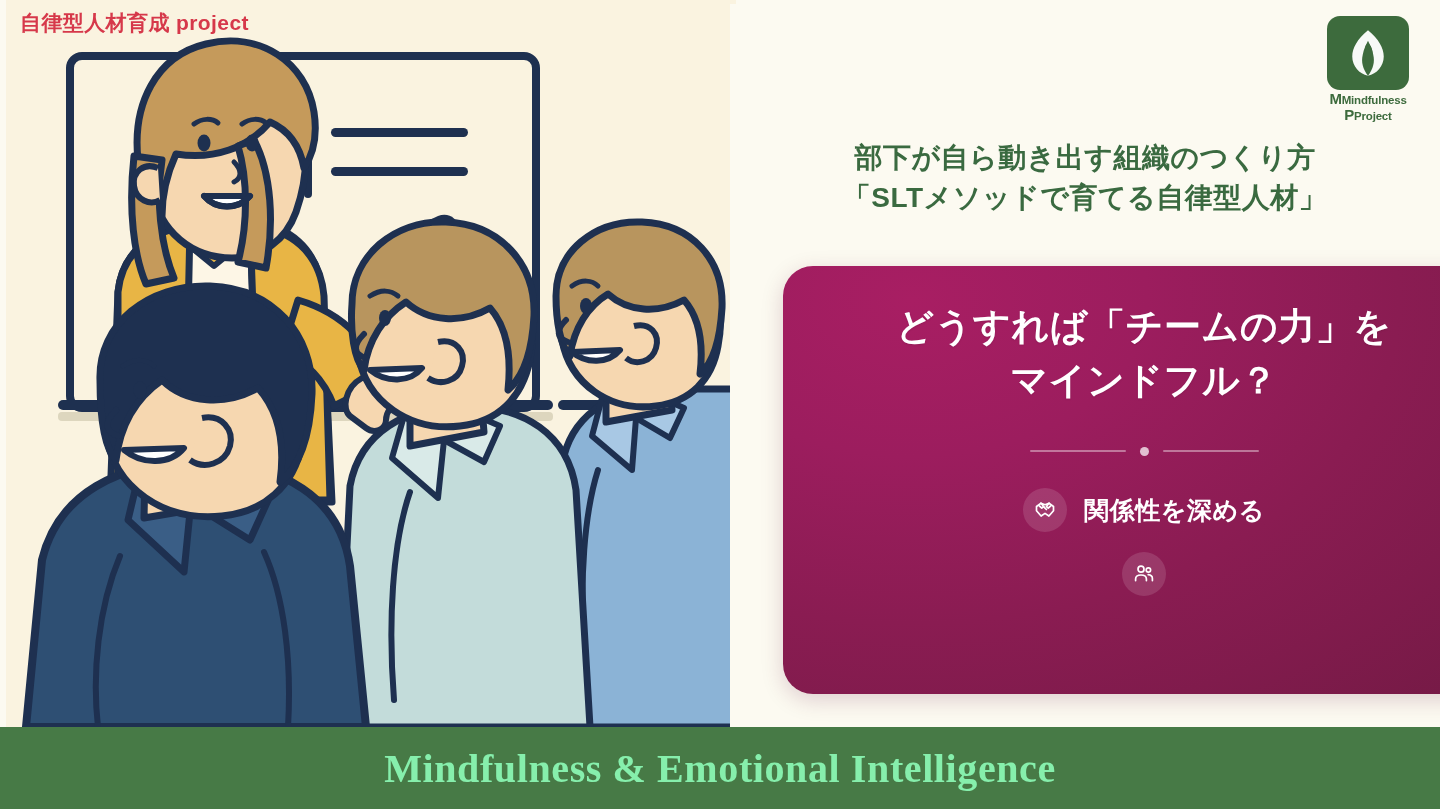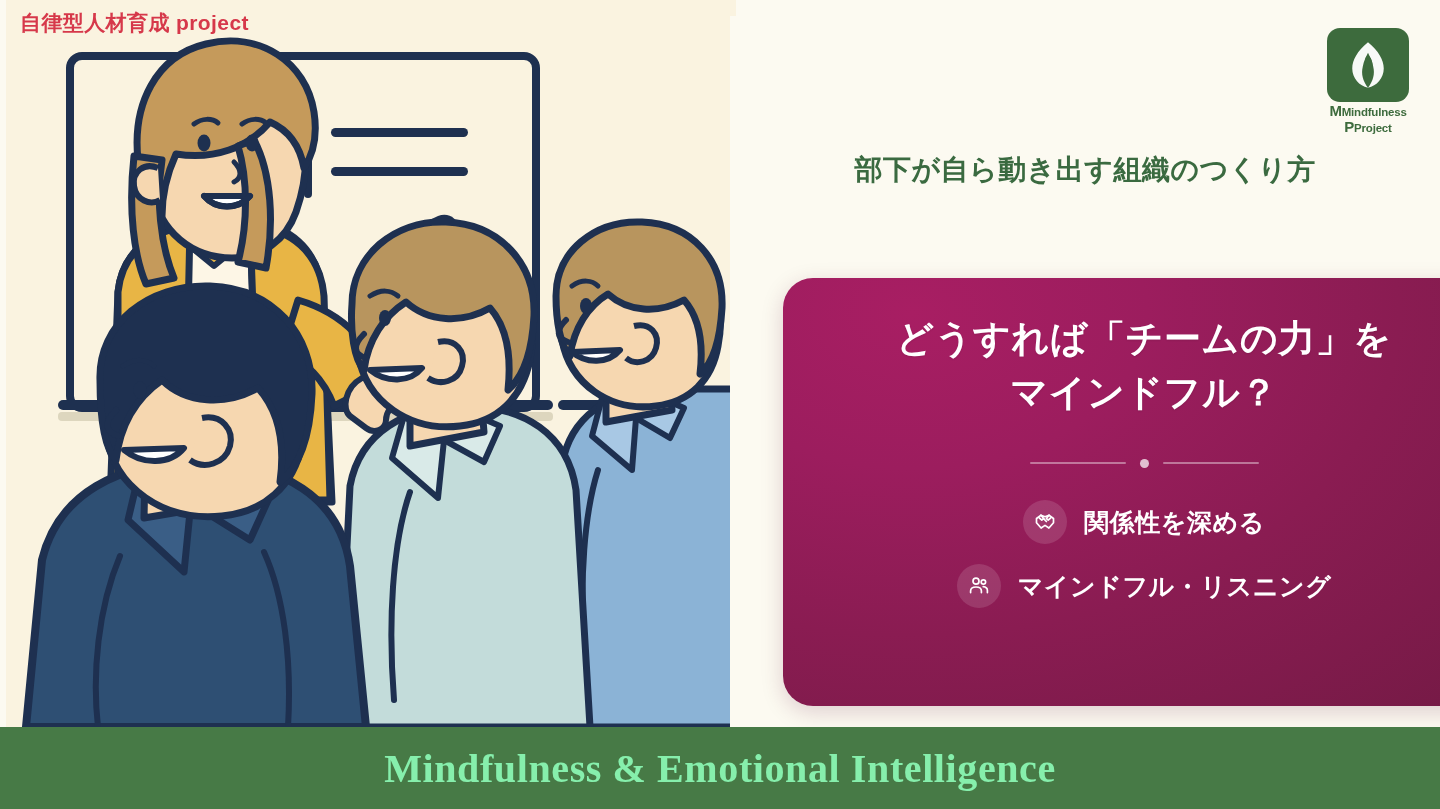--- a/index.html
+++ b/index.html
@@ -20,21 +20,21 @@
   }
   .kicker {
     position:absolute; left:14px; top:9px; z-index:20;
     font-size:21px; font-weight:700; color:#D6384A;
     letter-spacing:.4px; white-space:nowrap;
   }
   .illus-svg { position:absolute; left:0; top:0; width:730px; height:727px; }
 
   
   .right-col {
-    position:absolute; left:730px; top:16px; width:710px; height:727px;
+    position:absolute; left:730px; top:4px; width:710px; height:727px;
     background:#FCFAF1;
   }
 
   
   .logo-wrap {
     position:absolute; right:26px; top:12px; width:92px; height:106px;
     display:flex; flex-direction:column; align-items:center;
   }
   .logo-badge {
     width:82px; height:82px; border-radius:13px; background:#3D6B3D;
@@ -262,20 +262,21 @@
         </svg>
       </div>
       <div class="logo-text">
         <span class="l1"><span class="big">M</span><span>Mindfulness</span></span>
         <span class="l2"><span class="big">P</span><span>Project</span></span>
       </div>
     </div>
 
     <div class="headline">
       <span>部下が自ら動き出す組織のつくり方</span>
+      <span>「SLTメソッドで育てる自律型人材」</span>
     </div>
 
     <div class="card">
       <div class="card-title">
         <span>どうすれば「チームの力」を</span>
         <span>マインドフル？</span>
       </div>
 
       <div class="divider">
         <span class="ln a"></span>
@@ -299,21 +300,20 @@
 
         <div class="bullet">
           <span class="bullet-ico">
             <svg viewBox="0 0 24 24" fill="none" stroke="#FFFFFF" stroke-width="1.7" stroke-linecap="round" stroke-linejoin="round">
               <circle cx="9" cy="7.2" r="3"></circle>
               <circle cx="16.4" cy="8" r="2.2"></circle>
               <path d="M3.6 18.6 v-1.5 c0-2.6 2.4-4.1 5.4-4.1 s5.4 1.5 5.4 4.1 v1.5"></path>
               <path d="M16.2 12.6 c2.3 .2 4.2 1.5 4.2 3.8 v2.2"></path>
             </svg>
           </span>
-          <span class="bullet-label">マインドフル・リスニング</span>
         </div>
 
 
       </div>
     </div>
   </div>
 
   <div class="banner">
     <div class="banner-text">Mindfulness  &amp; Emotional Intelligence</div>
   </div>

